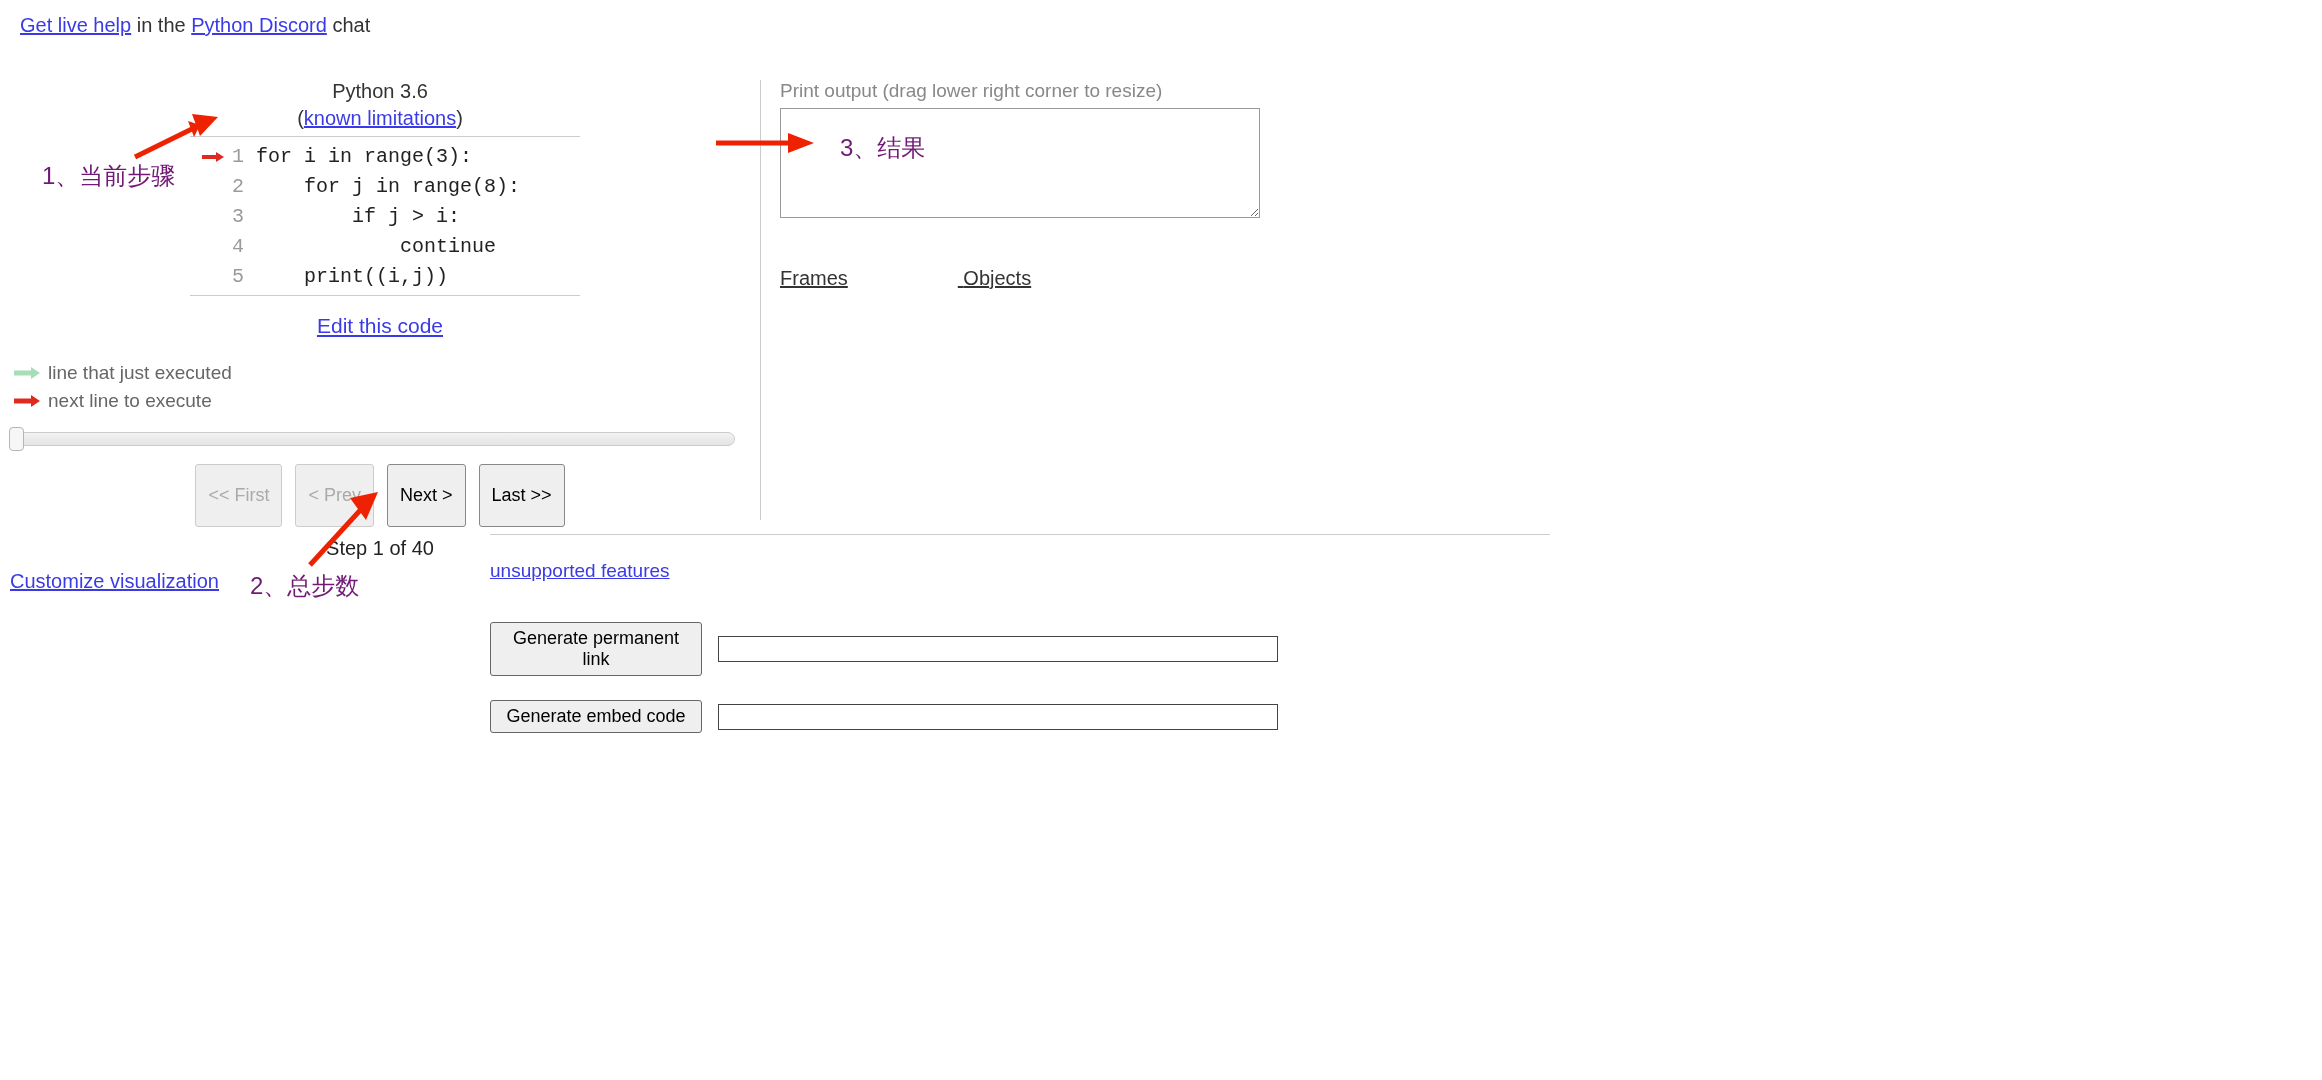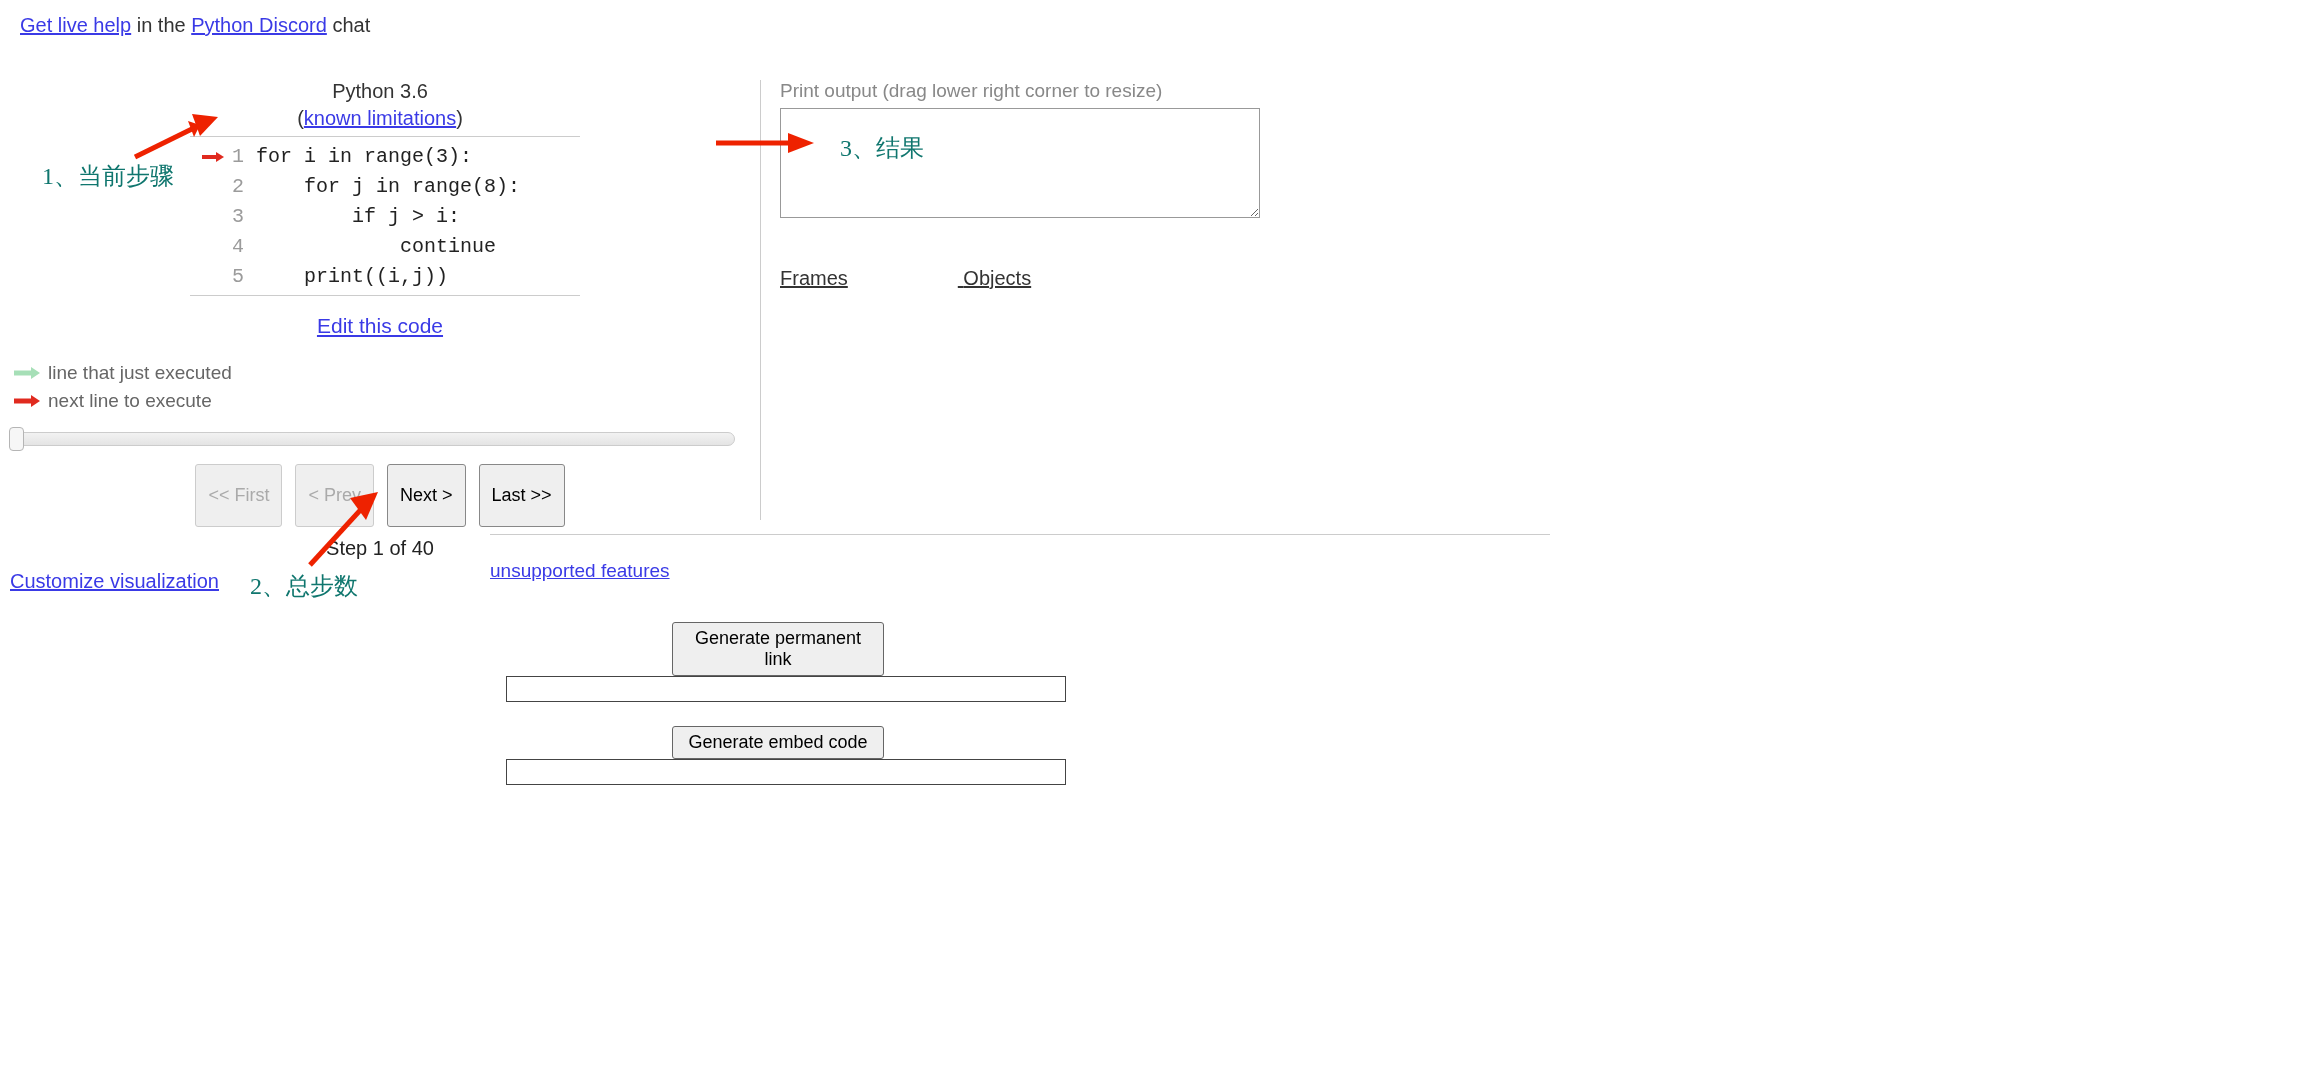--- a/index.html
+++ b/index.html
@@ -187,21 +187,20 @@
   position: absolute;
   left: 490px;
   top: 560px;
   font-size: 19px;
 }
 .bottom-link { margin-bottom: 40px; }
 .gen-row {
   display: flex;
   align-items: center;
   margin-bottom: 24px;
-  flex-direction: column;
 }
 .gen-row button {
   font-size: 18px;
   padding: 5px 10px;
   background: #efefef;
   border: 1px solid #666;
   border-radius: 3px;
   cursor: pointer;
   width: 212px;
 }
@@ -209,24 +208,23 @@
   margin-left: 16px;
   width: 560px;
   height: 26px;
   border: 1px solid #444;
   padding: 2px 6px;
   font-size: 16px;
 }
 
 .anno {
   position: absolute;
-  color: #0f766e;
+  color: #701a75;
   font-size: 24px;
   font-weight: 400;
-  font-family: Liberation Serif, serif;
 }
 
 .anno-arrow { position: absolute; }
 </style>
 </head>
 <body>
 
 <div class="top-help">
   <a class="link">Get live help</a><span> in the </span><a class="link">Python Discord</a><span> chat</span>
 </div>

